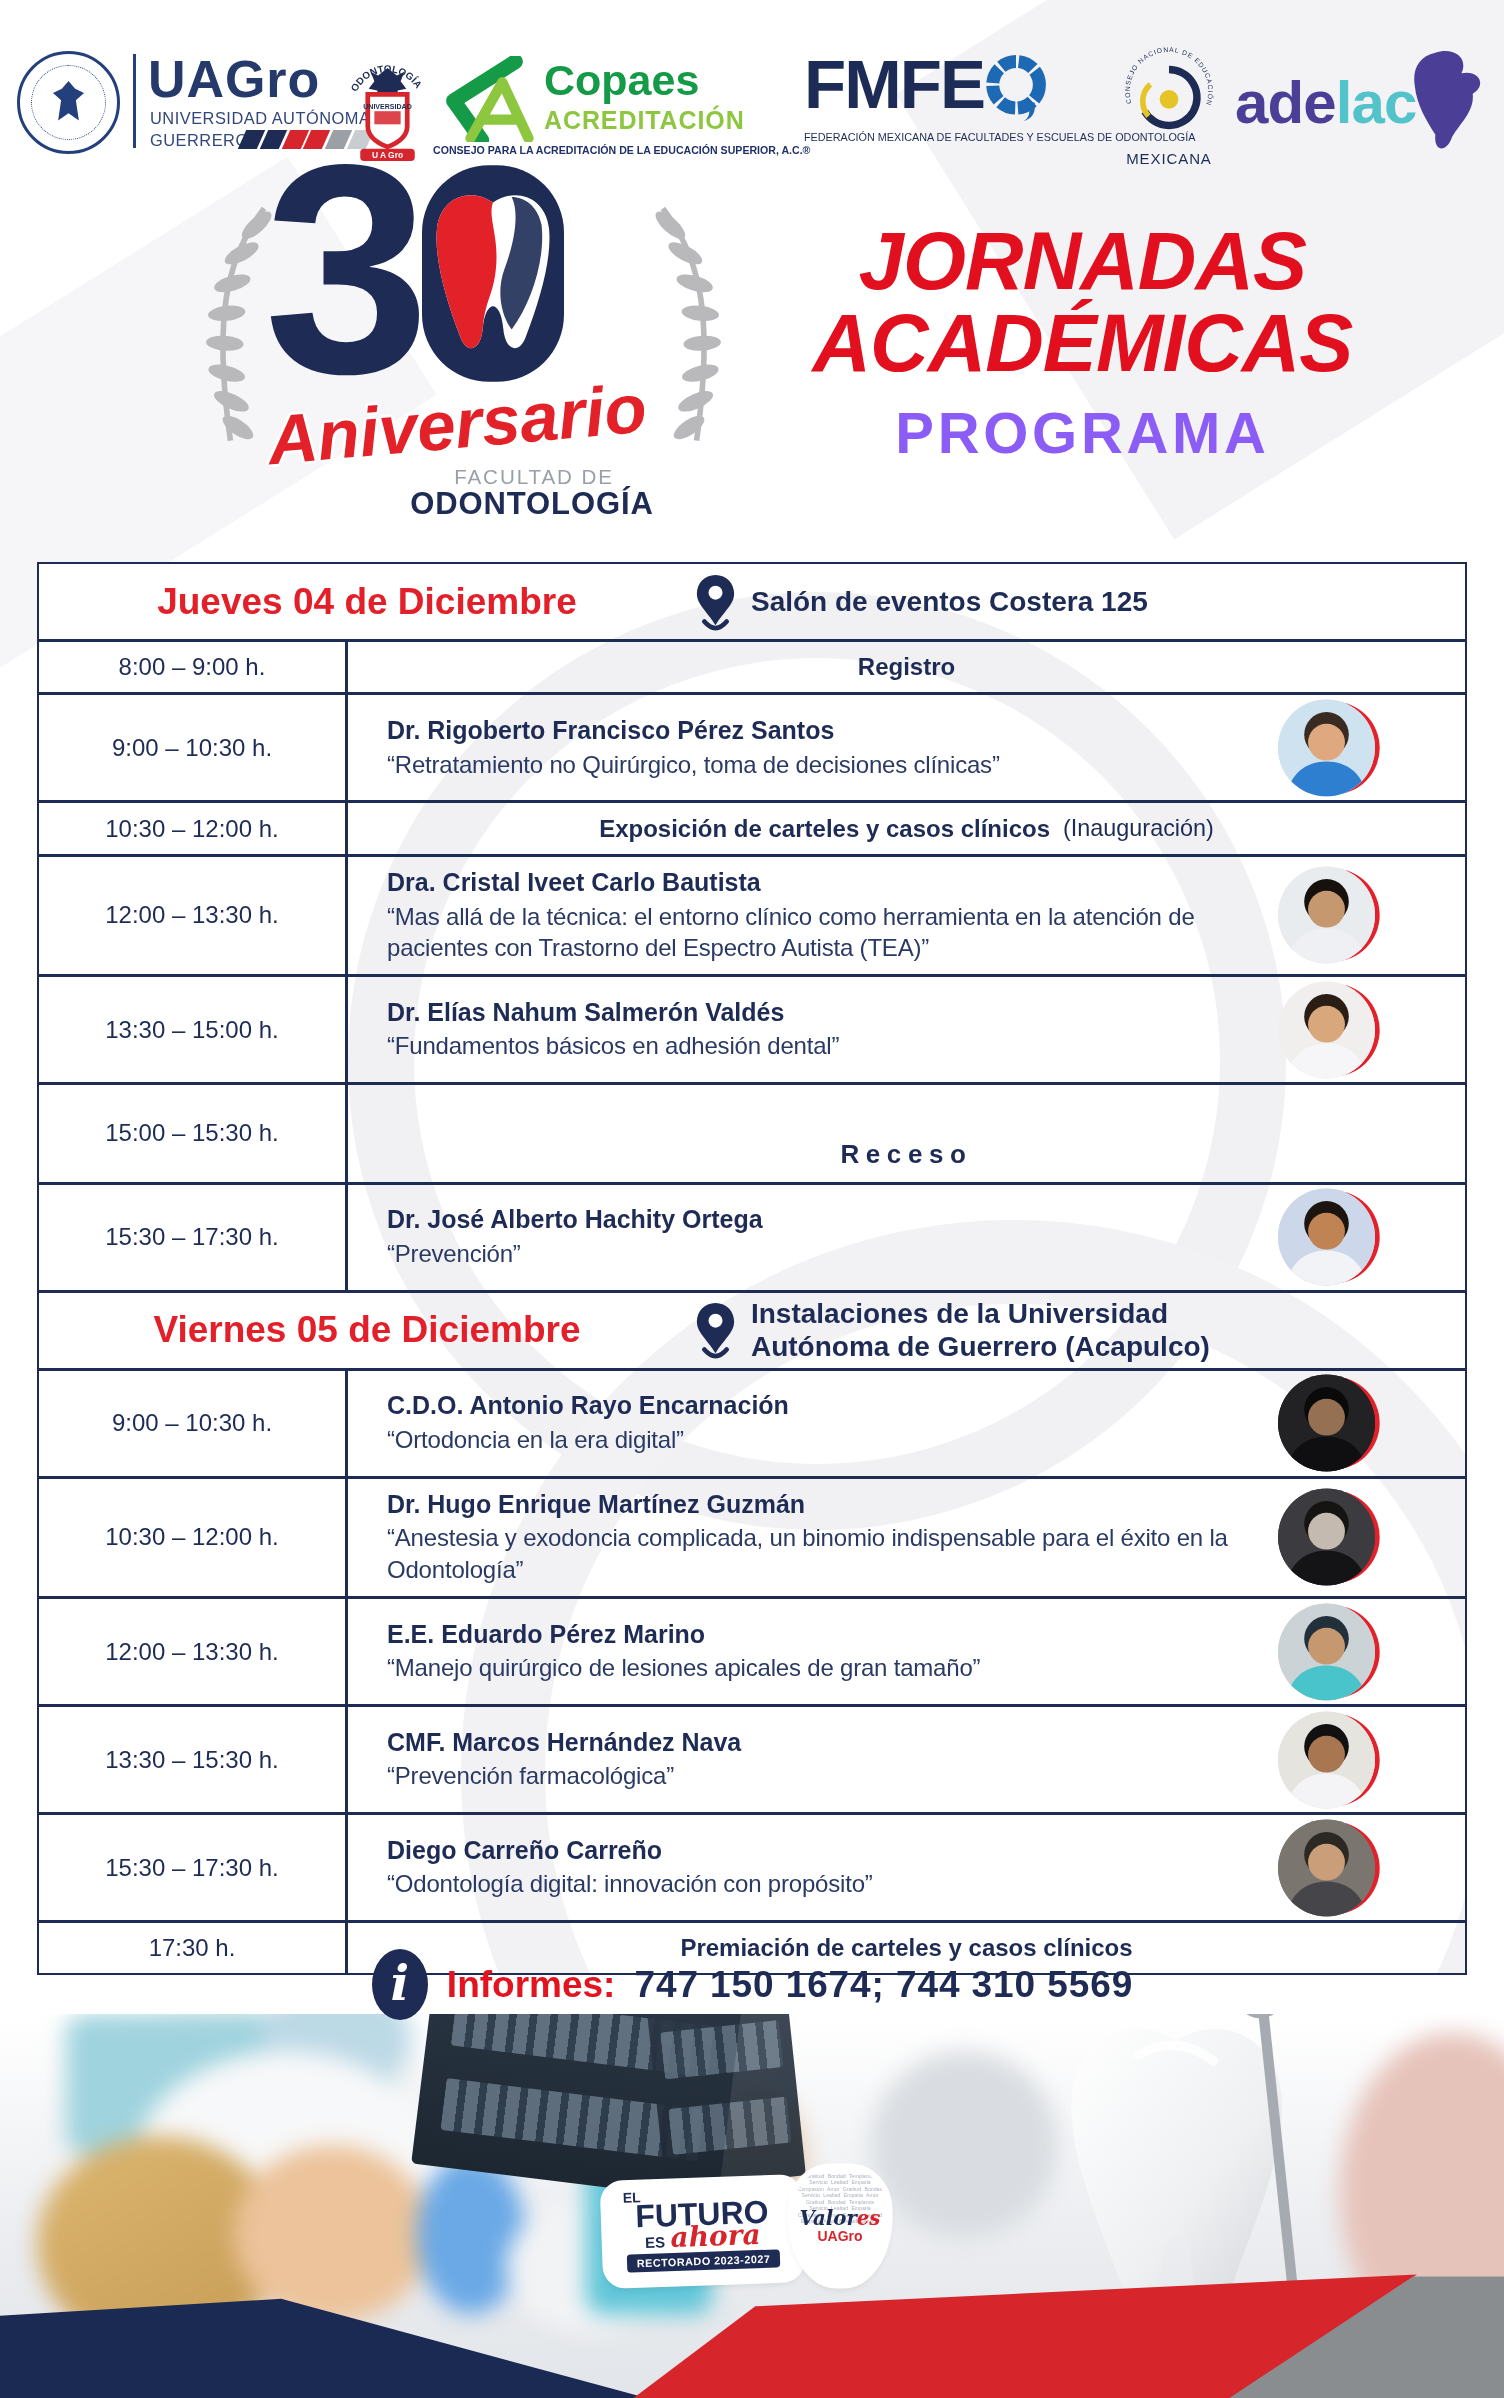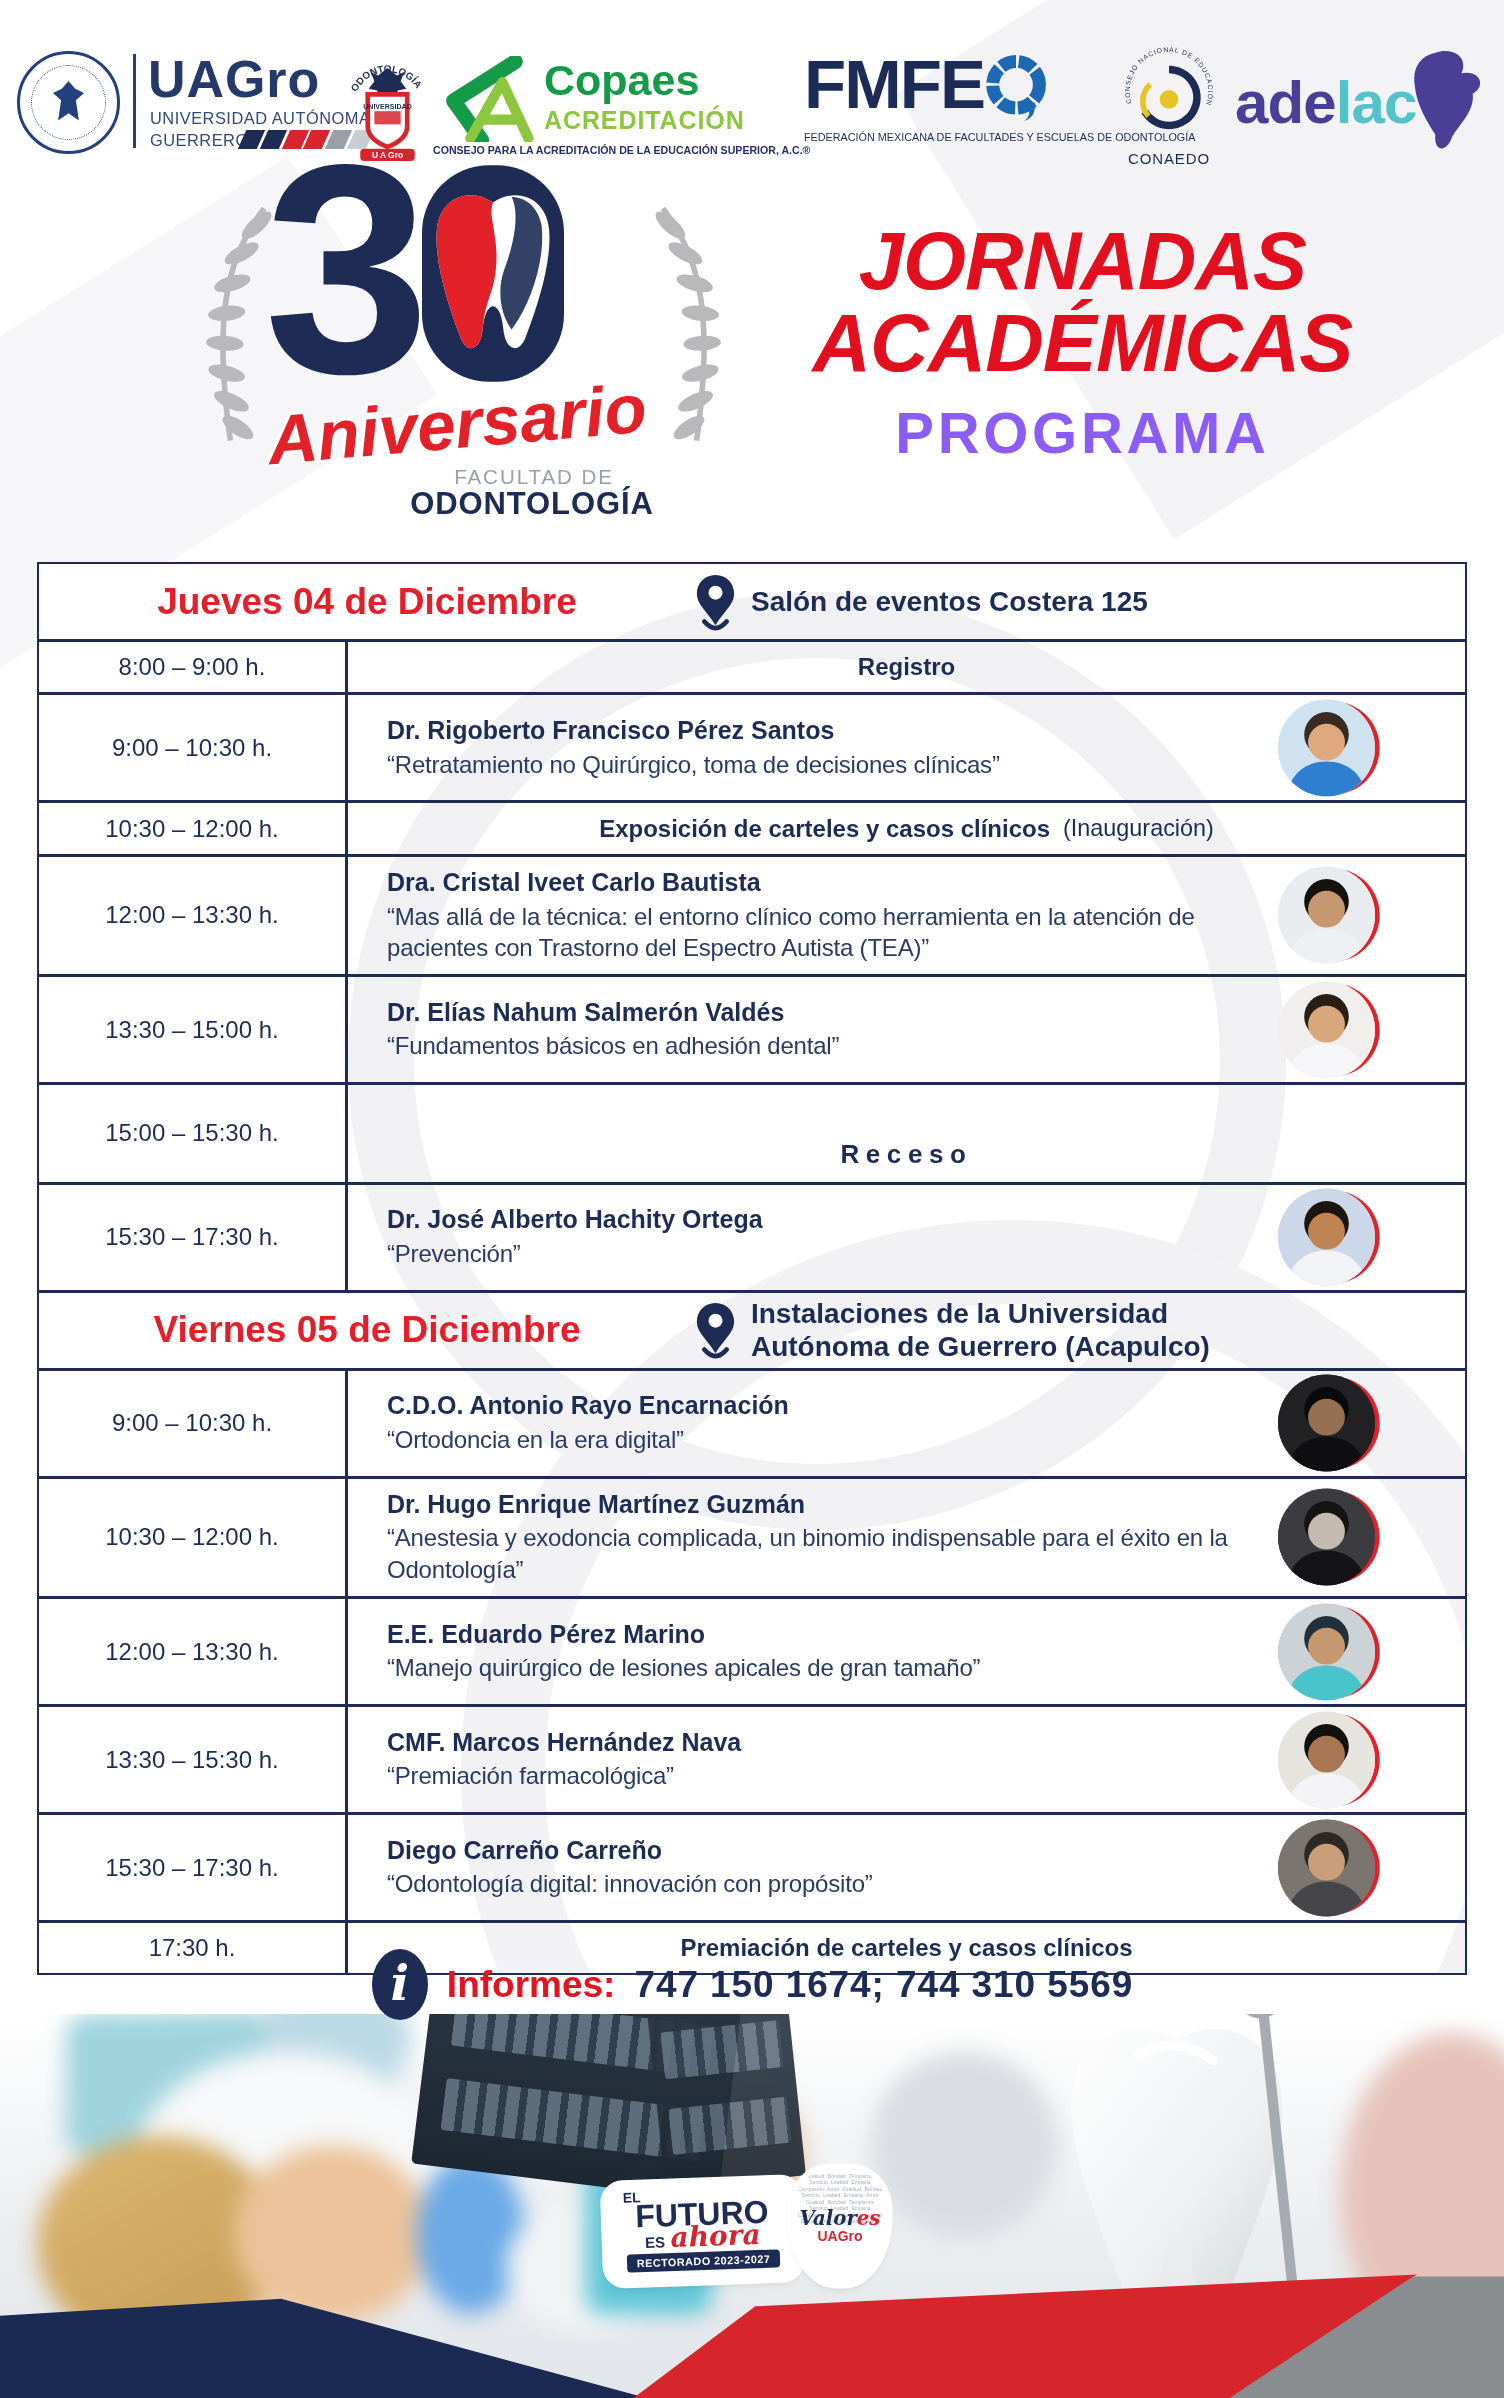--- a/index.html
+++ b/index.html
@@ -208,21 +208,21 @@
         <defs>
             <path id="conArc" d="M20,62 A42,42 0 1 1 100,62"></path>
           </defs>
         <text font-size="7.2" fill="#1e2c55" letter-spacing="1">
           <textPath href="#conArc">CONSEJO NACIONAL DE EDUCACIÓN ODONTOLÓGICA</textPath>
         </text>
         <path d="M60,26 a30,30 0 1 1 -26,45" fill="none" stroke="#1e2c55" stroke-width="8"></path>
         <path d="M38,76 a24,24 0 0 1 2,-34" fill="none" stroke="#e5c428" stroke-width="6"></path>
         <circle cx="60" cy="58" r="10" fill="#e5c428"></circle>
       </svg>
-      <div class="conaedo-label">CONAEDO</div>
+      <div class="conaedo-label">MEXICANA</div>
     </div>
 
     <div class="abs adelac">
       <div class="adelac-word">
         <span style="color:#4a3e97">ade</span><span style="color:#52c2cb">lac</span>
       </div>
       <svg class="adelac-map" width="81" height="112" viewBox="0 0 86 120">
         <path d="M30,4 C48,-2 66,8 58,26 C76,22 86,38 70,48 C72,66 58,78 48,94 C42,112 28,110 30,92 C20,76 10,60 8,40 C5,22 12,8 30,4 Z" fill="#4a3e97"></path>
       </svg>
     </div>
@@ -429,21 +429,21 @@
             <circle cx="50" cy="36" r="23" fill="#22303b"></circle>
             <circle cx="50" cy="44" r="19" fill="#c6986f"></circle>
             <path d="M8,100 C14,72 33,64 50,64 C67,64 86,72 92,100 Z" fill="#49c4cb"></path>
           </svg>
         </div>
       </div>
       <div class="trow row-speaker">
         <div class="tcell-time">13:30 – 15:30 h.</div>
         <div class="tcell-content">
           <div class="speaker-name">CMF. Marcos Hernández Nava</div>
-          <div class="speaker-quote">“Premiación farmacológica”</div>
+          <div class="speaker-quote">“Prevención farmacológica”</div>
         </div>
         <div class="avatar" style="background: rgb(230, 228, 223);">
           <svg viewBox="0 0 100 100">
             <rect width="100" height="100" fill="#e6e4df"></rect>
             <circle cx="50" cy="36" r="23" fill="#121010"></circle>
             <circle cx="50" cy="44" r="19" fill="#a87650"></circle>
             <path d="M8,100 C14,72 33,64 50,64 C67,64 86,72 92,100 Z" fill="#f4f4f6"></path>
           </svg>
         </div>
       </div>

